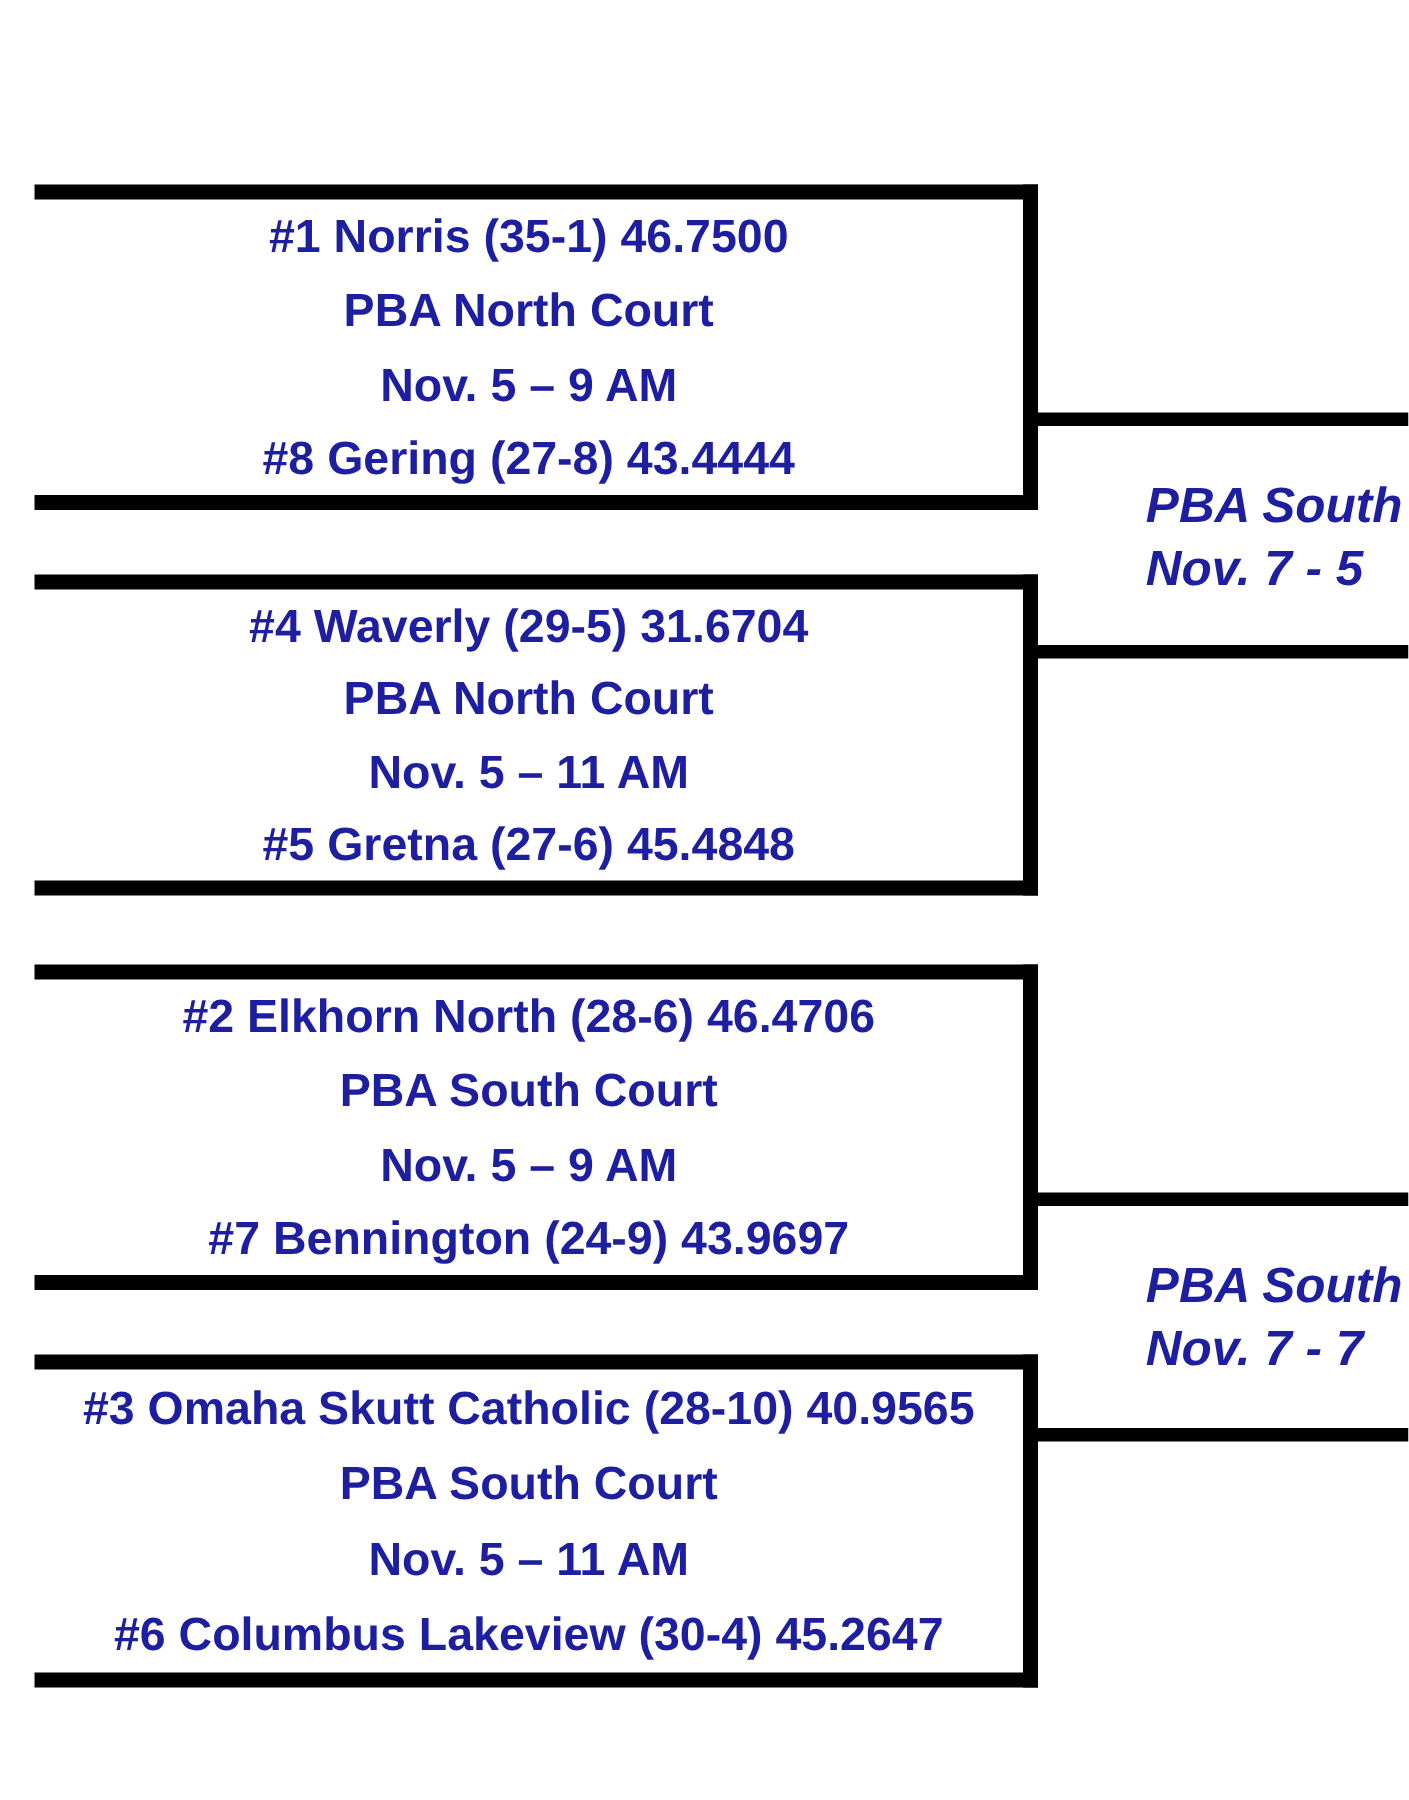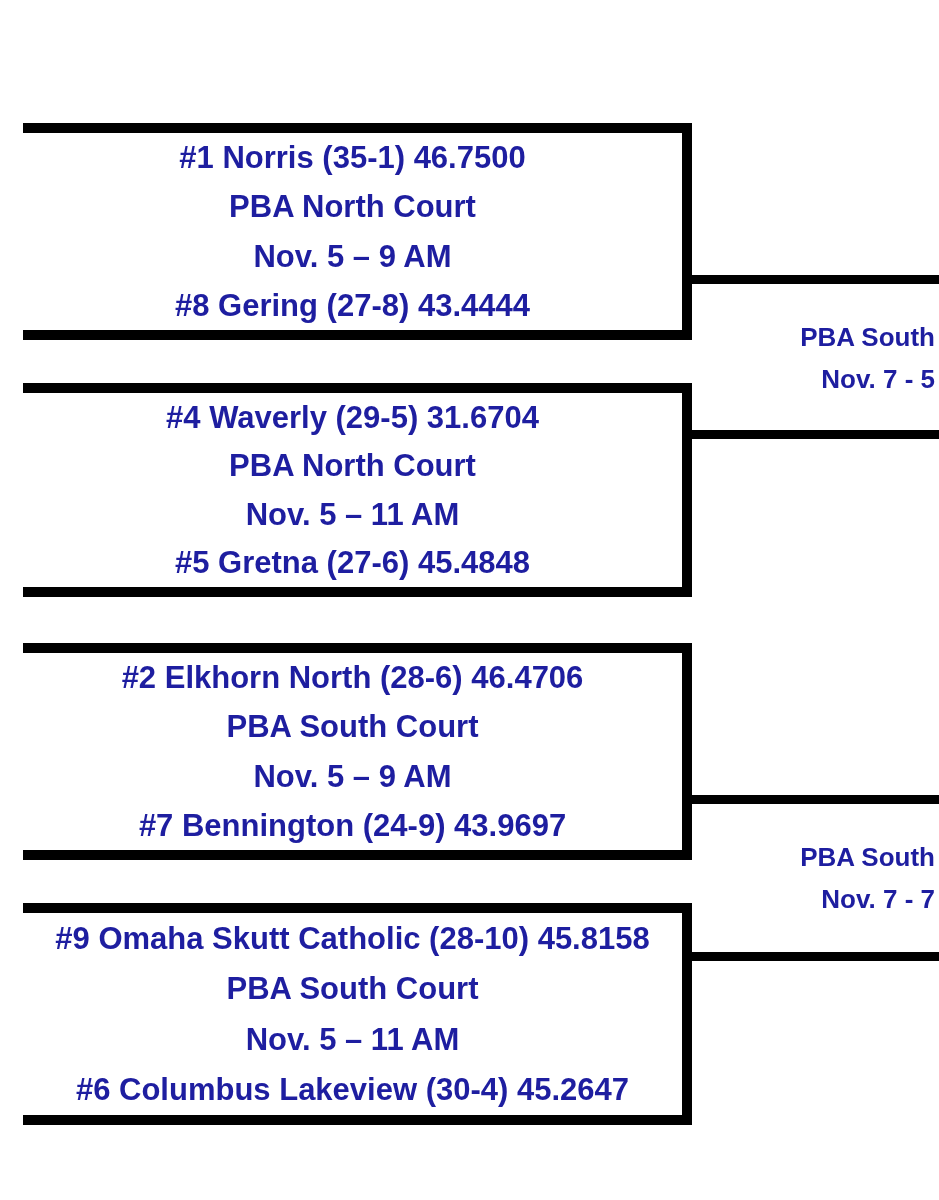--- a/index.html
+++ b/index.html
@@ -50,26 +50,26 @@
   }
   .c1 { top: 255px; }
   .c2 { top: 410px; }
   .c3 { top: 775px; }
   .c4 { top: 932px; }
 
   
   .semi {
     position: absolute;
     right: 4px;
-    text-align: right;
     color: var(--blue);
     font-weight: bold;
-    font-size: 26px;
+    font-size: 33px;
     line-height: 42px;
     white-space: nowrap;
+    font-style: italic;
   }
   .s1 { top: 296px; }
   .s2 { top: 816px; }
 </style>
 </head>
 <body>
 
 <div class="bracket">
 
   <div class="match m1">
@@ -87,21 +87,21 @@
   </div>
 
   <div class="match m3">
     <span class="row">#2 Elkhorn North (28-6) 46.4706</span>
     <span class="row">PBA South Court</span>
     <span class="row">Nov. 5 – 9 AM</span>
     <span class="row">#7 Bennington (24-9) 43.9697</span>
   </div>
 
   <div class="match m4">
-    <span class="row">#9 Omaha Skutt Catholic (28-10) 45.8158</span>
+    <span class="row">#3 Omaha Skutt Catholic (28-10) 40.9565</span>
     <span class="row">PBA South Court</span>
     <span class="row">Nov. 5 – 11 AM</span>
     <span class="row">#6 Columbus Lakeview (30-4) 45.2647</span>
   </div>
 
   <div class="connector c1"></div>
   <div class="connector c2"></div>
   <div class="connector c3"></div>
   <div class="connector c4"></div>
 

